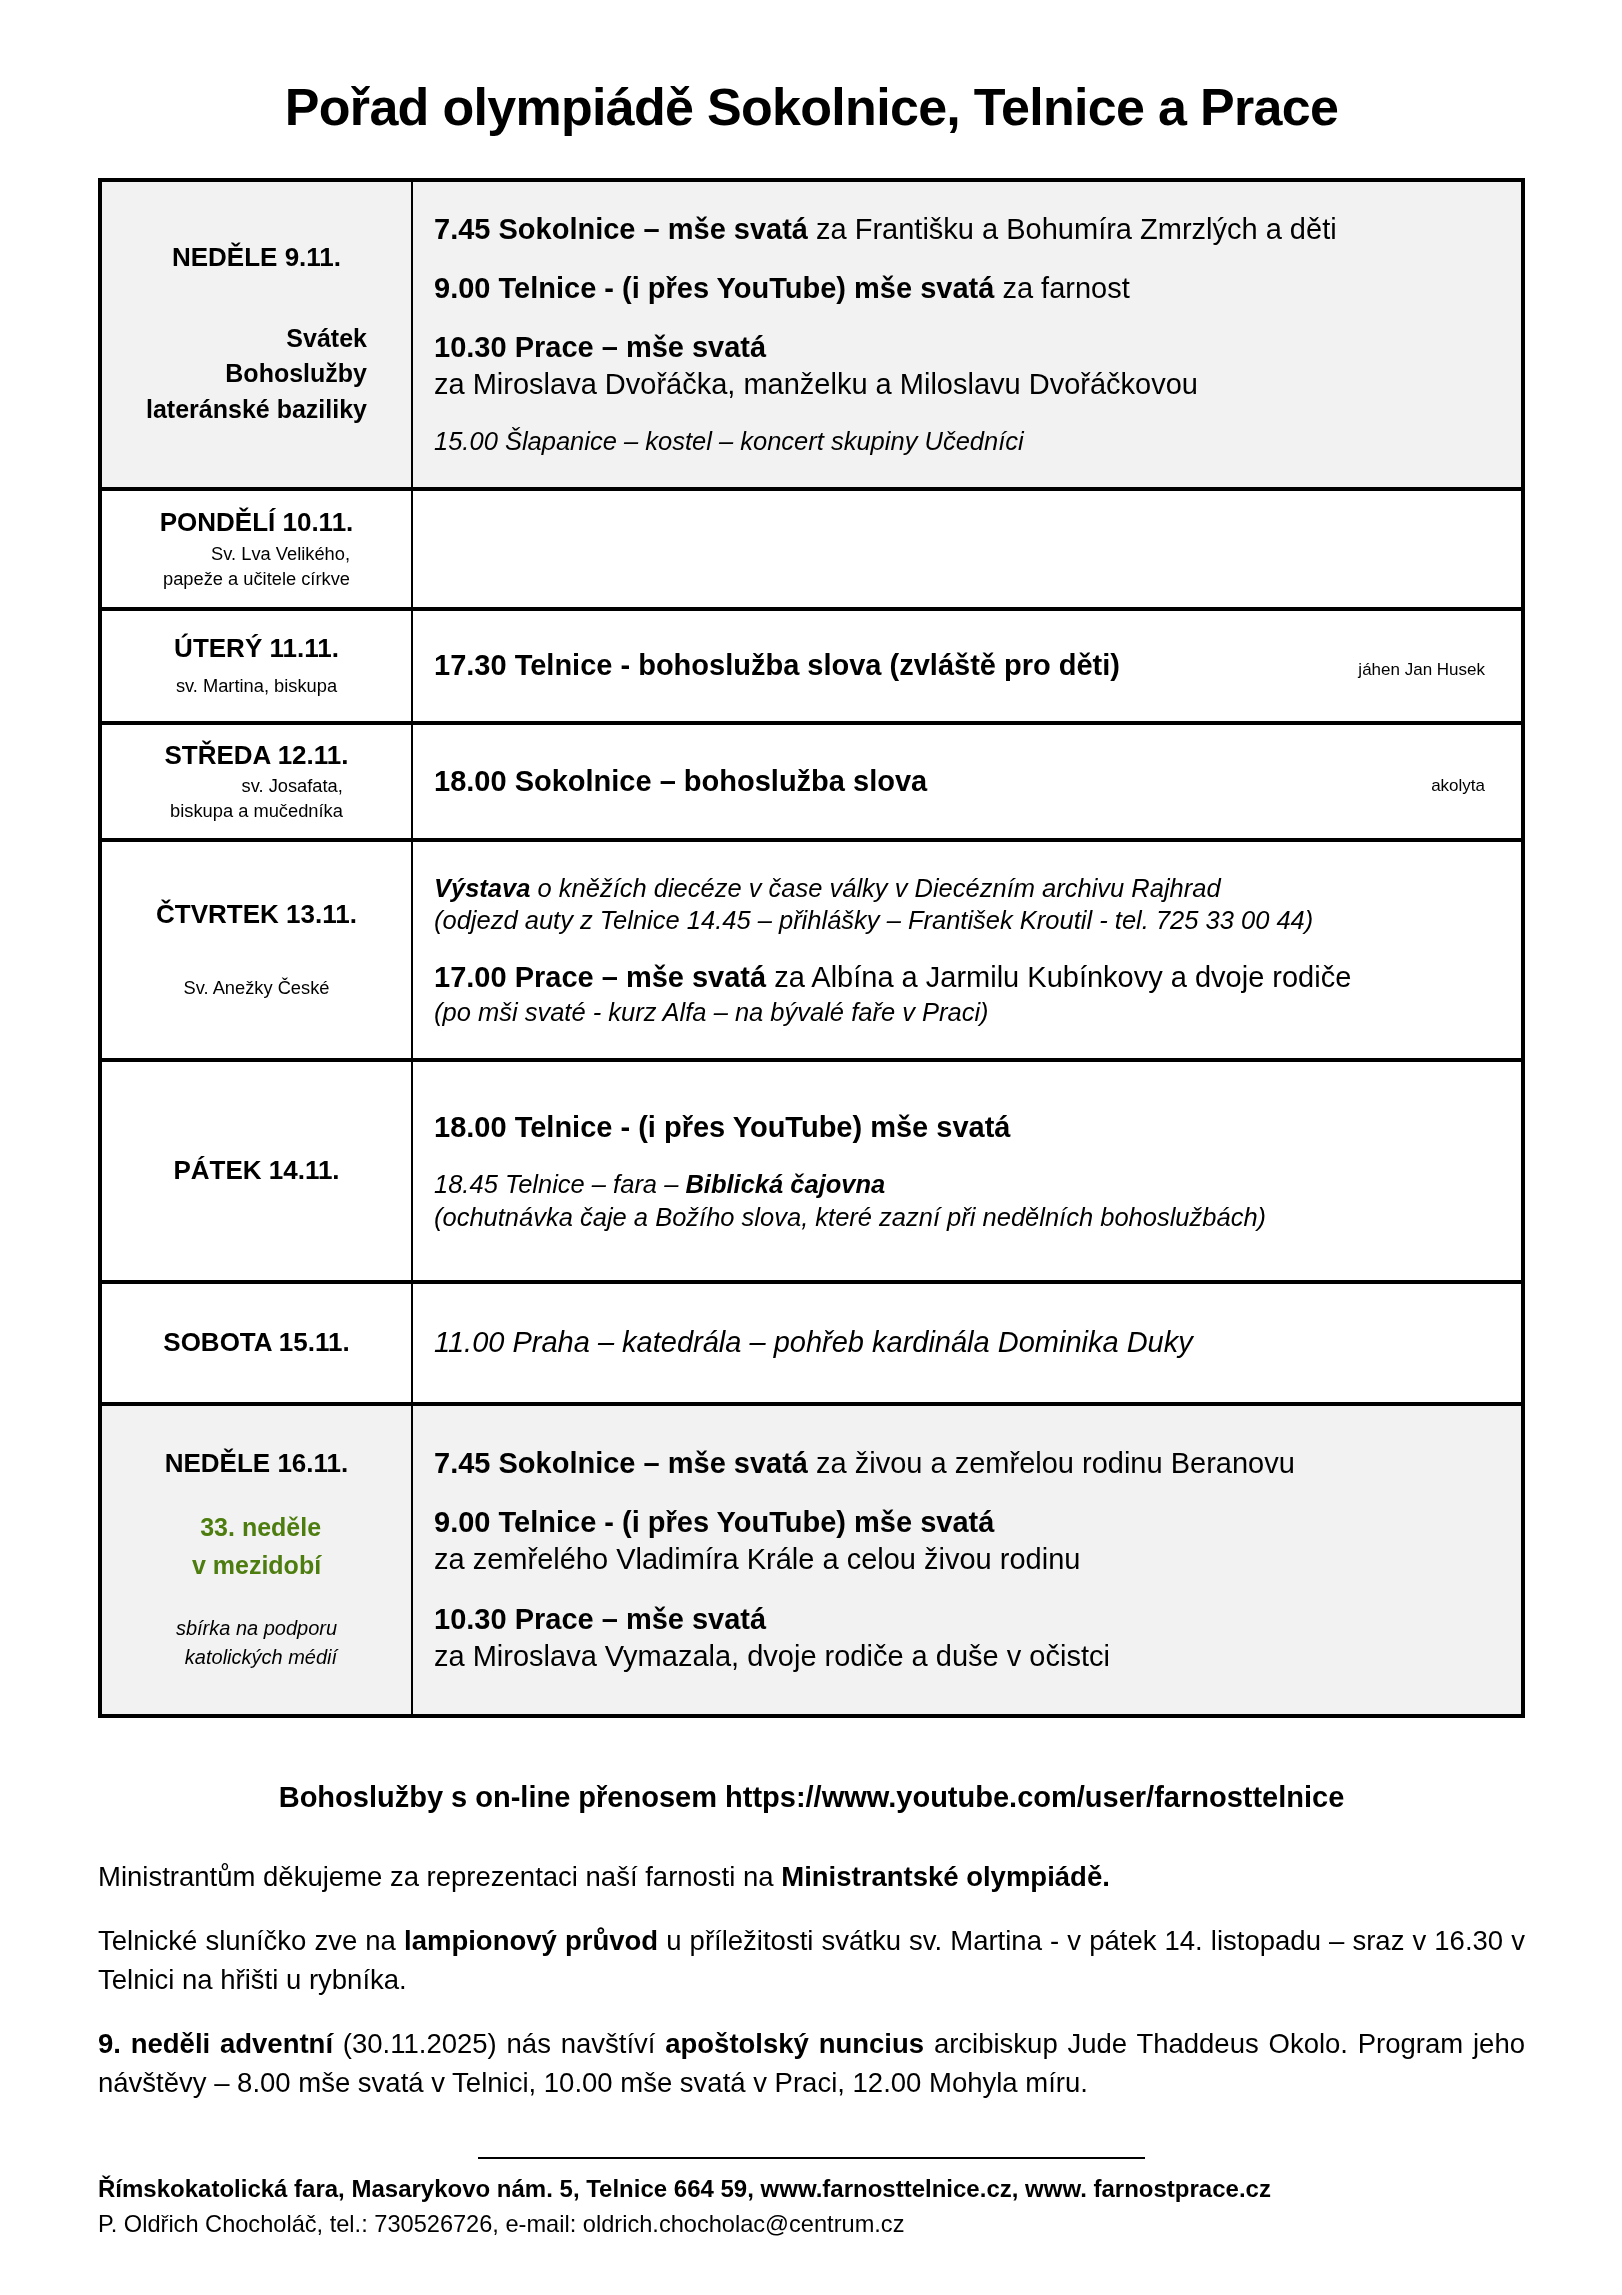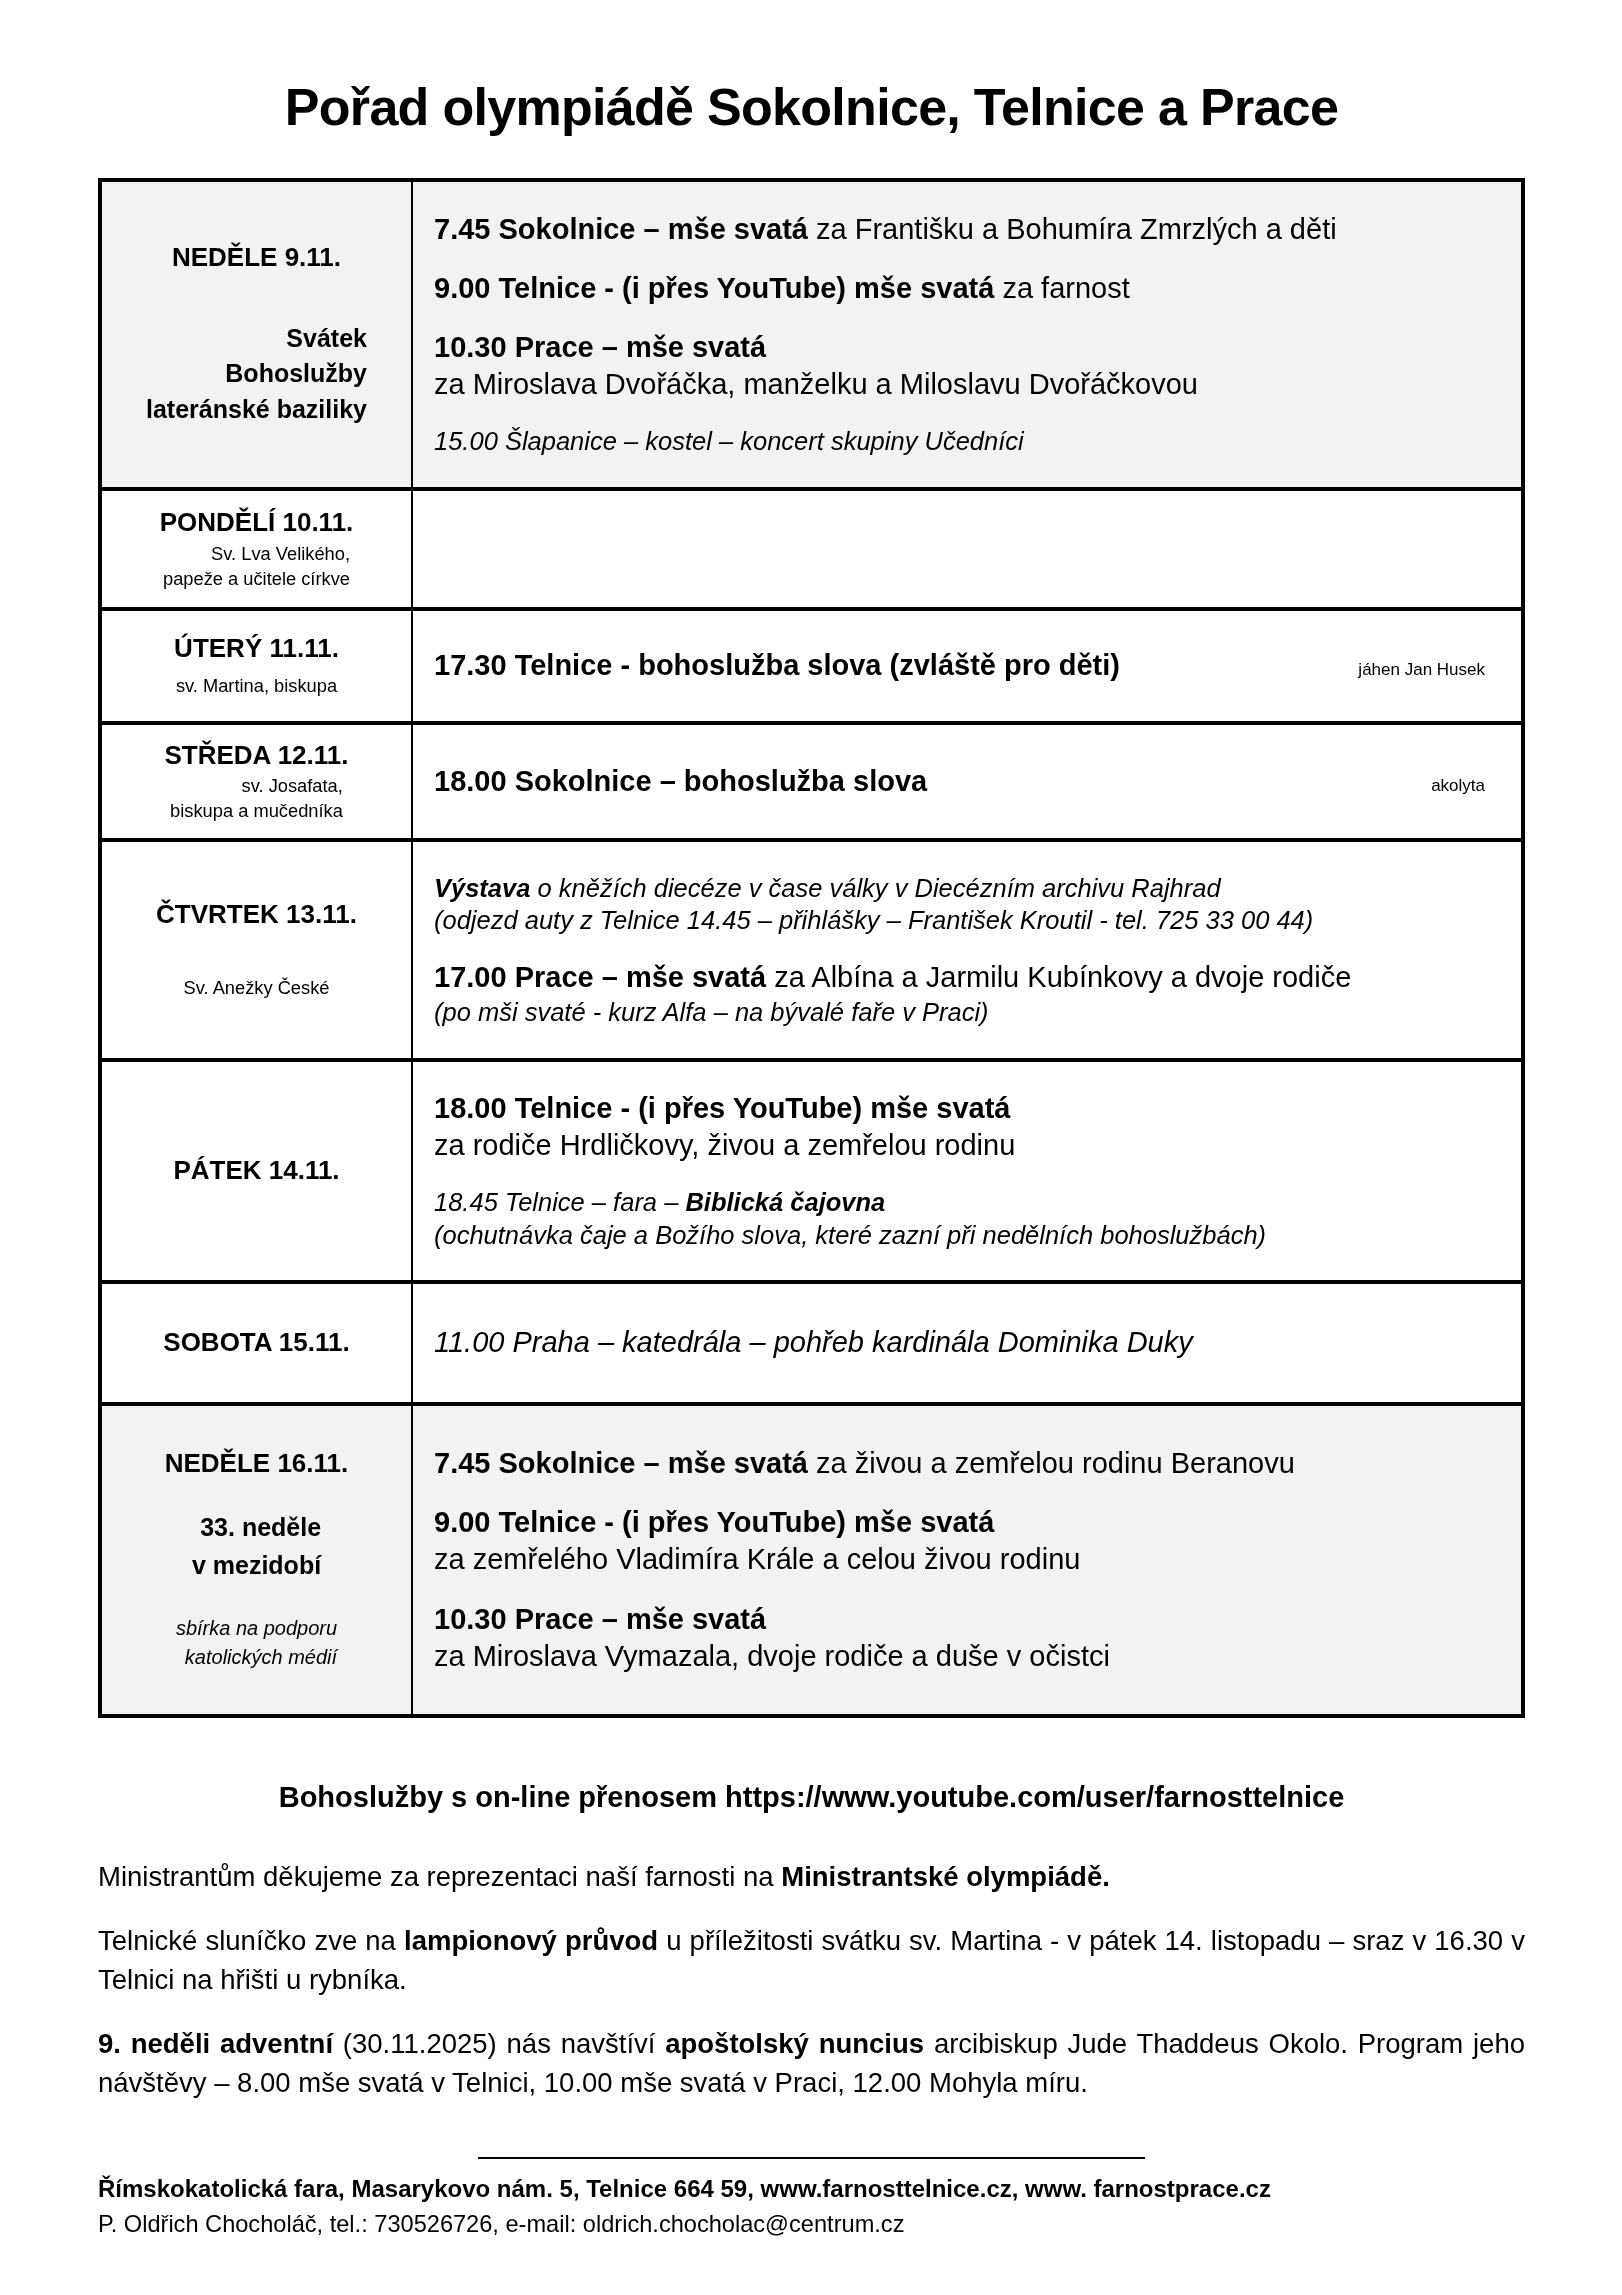--- a/index.html
+++ b/index.html
@@ -179,23 +179,20 @@
       </div>
       <div class="row">
         <div class="day-cell">
           <div class="day-title">PÁTEK 14.11.</div>
         </div>
         <div class="entries-cell">
           <div class="entry">
             <div class="entry-line">
               <span class="entry-runs"><span class="run-b ">18.00 Telnice - (i přes YouTube) mše svatá</span></span>
             </div>
-            <div class="entry-line">
-              <span class="entry-runs"><span>za rodiče Hrdličkovy, živou a zemřelou rodinu</span></span>
-            </div>
           </div>
           <div class="entry">
             <div class="entry-line small">
               <span class="entry-runs"><span class="run-i">18.45 Telnice – fara – </span><span class="run-b run-i">Biblická čajovna</span></span>
             </div>
             <div class="entry-line small">
               <span class="entry-runs"><span class="run-i">(ochutnávka čaje a Božího slova, které zazní při nedělních bohoslužbách)</span></span>
             </div>
           </div>
         </div>
@@ -208,21 +205,21 @@
           <div class="entry">
             <div class="entry-line">
               <span class="entry-runs"><span class="run-i">11.00 Praha – katedrála – pohřeb kardinála Dominika Duky</span></span>
             </div>
           </div>
         </div>
       </div>
       <div class="row highlight" style="background: rgb(242, 242, 242);">
         <div class="day-cell">
           <div class="day-title">NEDĚLE 16.11.</div>
-          <div class="day-block green" style="color: #000000;">
+          <div class="day-block green" style="color: #4d7c0f;">
             <div class="day-line">33. neděle</div>
             <div class="day-line">v mezidobí</div>
           </div>
           <div class="day-block note">
             <div class="day-line">sbírka na podporu</div>
             <div class="day-line">katolických médií</div>
           </div>
         </div>
         <div class="entries-cell">
           <div class="entry">

